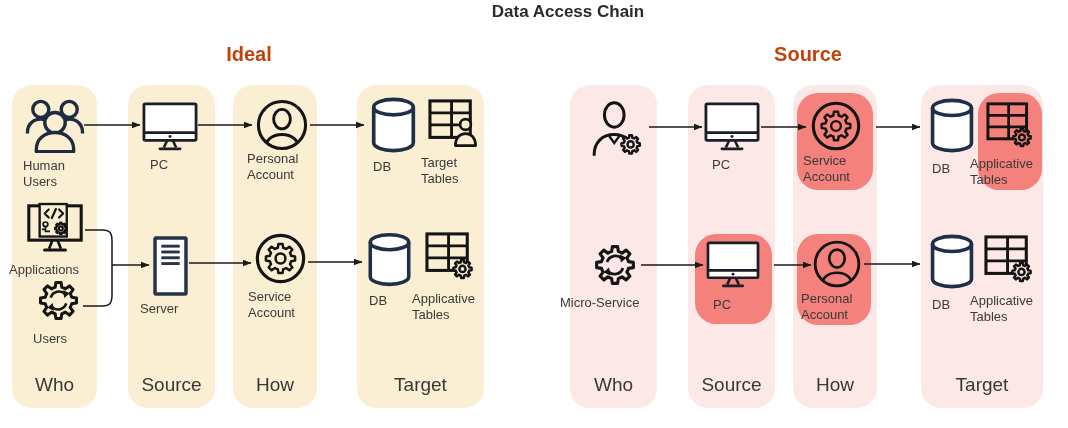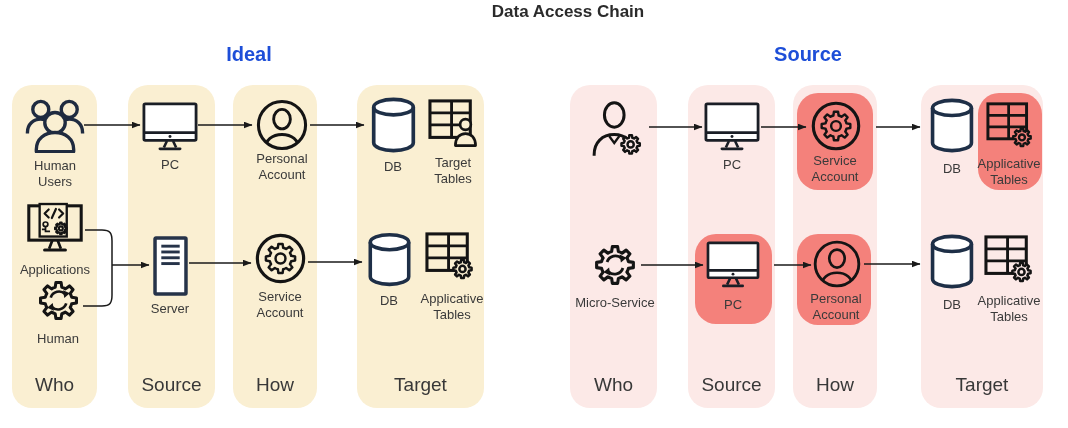--- a/index.html
+++ b/index.html
@@ -6,32 +6,32 @@
   .canvas{
     position:relative;width:1068px;height:428px;background:#ffffff;
     font-family:"Liberation Sans",sans-serif;overflow:hidden;
   }
   .title{
     position:absolute;left:534px;top:2px;transform:translateX(-50%);
     font-size:17px;font-weight:bold;color:#2b2b2b;white-space:nowrap;margin-left:34px;
   }
   .sec-label{
     position:absolute;transform:translateX(-50%);
-    font-size:20px;font-weight:bold;color:#1d4ed8;white-space:nowrap;
+    font-size:20px;font-weight:bold;color:#c2410c;white-space:nowrap;
   }
   .col{position:absolute;border-radius:20px;}
   .col.cream{background:#FAEFD2;}
   .col.pink{background:#FCE9E7;}
   .col-label{
     position:absolute;bottom:12px;left:0;width:100%;text-align:center;
     font-size:19px;font-weight:normal;color:#383838;
   }
   .hl{position:absolute;background:#F4817B;border-radius:21px;}
   .node-label{
-    position:absolute;transform:translateX(-50%);text-align:center;
+    position:absolute;transform:translateX(-50%);
     font-size:13px;line-height:1.25;color:#3a3a3a;
   }
   .ic{position:absolute;overflow:visible;}
   .arrows{position:absolute;left:0;top:0;pointer-events:none;}
 </style>
 </head>
 <body>
 
 <div class="canvas">
 
@@ -223,21 +223,21 @@
   <div class="node-label" style="left:55px;top:158px;width:64px">Human Users</div>
 
   <svg class="ic" style="left:27px;top:202px;width:56px;height:51px;color:#141414;--bg:#FAEFD2">
       <use href="#i-app-monitor"></use>
     </svg>
   <div class="node-label" style="left:55px;top:262px;width:92px">Applications</div>
 
   <svg class="ic" style="left:35px;top:277px;width:47px;height:47px;color:#141414;--bg:#FAEFD2">
       <use href="#i-gear-refresh"></use>
     </svg>
-  <div class="node-label" style="left:58px;top:331px;width:50px">Human</div>
+  <div class="node-label" style="left:58px;top:331px;width:50px">Users</div>
 
   <svg class="ic" style="left:142px;top:102px;width:56px;height:49px;color:#1A1E26">
       <use href="#i-monitor"></use>
     </svg>
   <div class="node-label" style="left:170px;top:157px;width:40px">PC</div>
 
   <svg class="ic" style="left:153px;top:236px;width:35px;height:60px;color:#263349">
       <use href="#i-server"></use>
     </svg>
   <div class="node-label" style="left:170px;top:301px;width:60px">Server</div>

